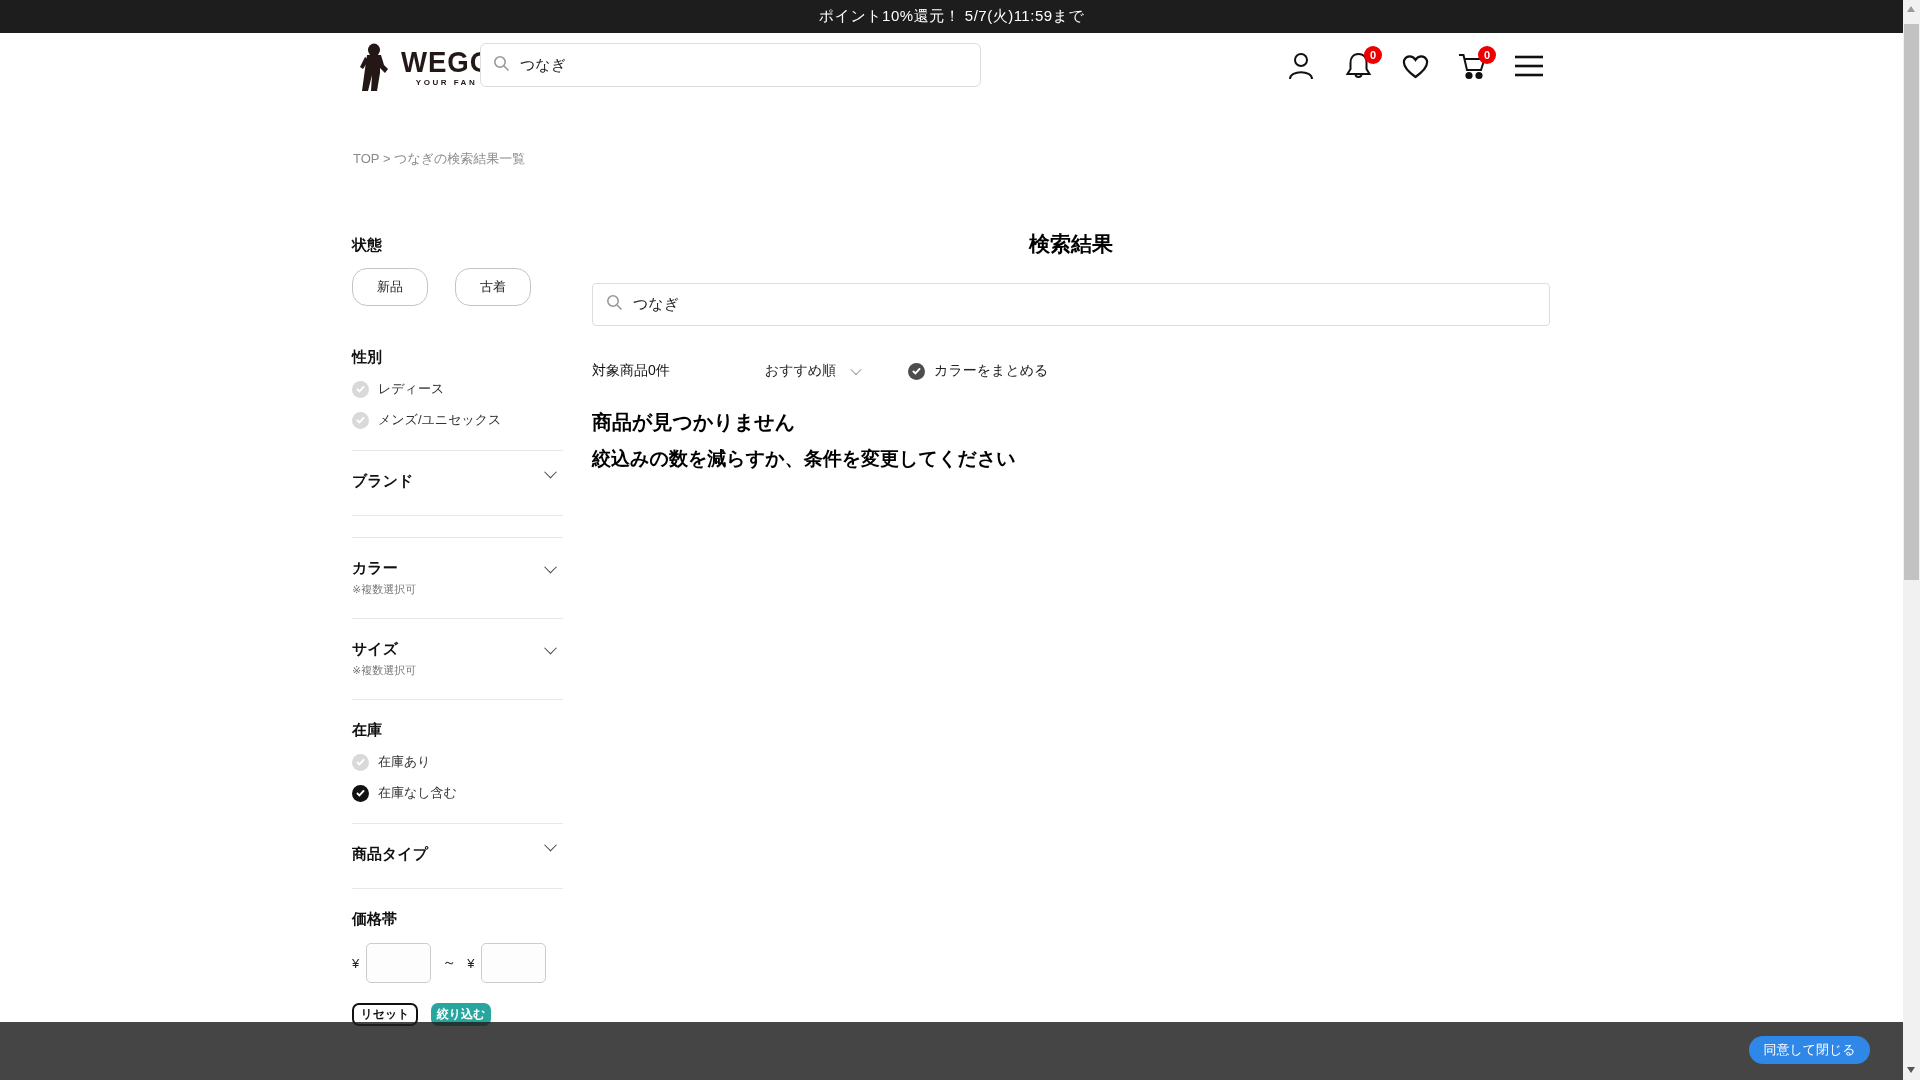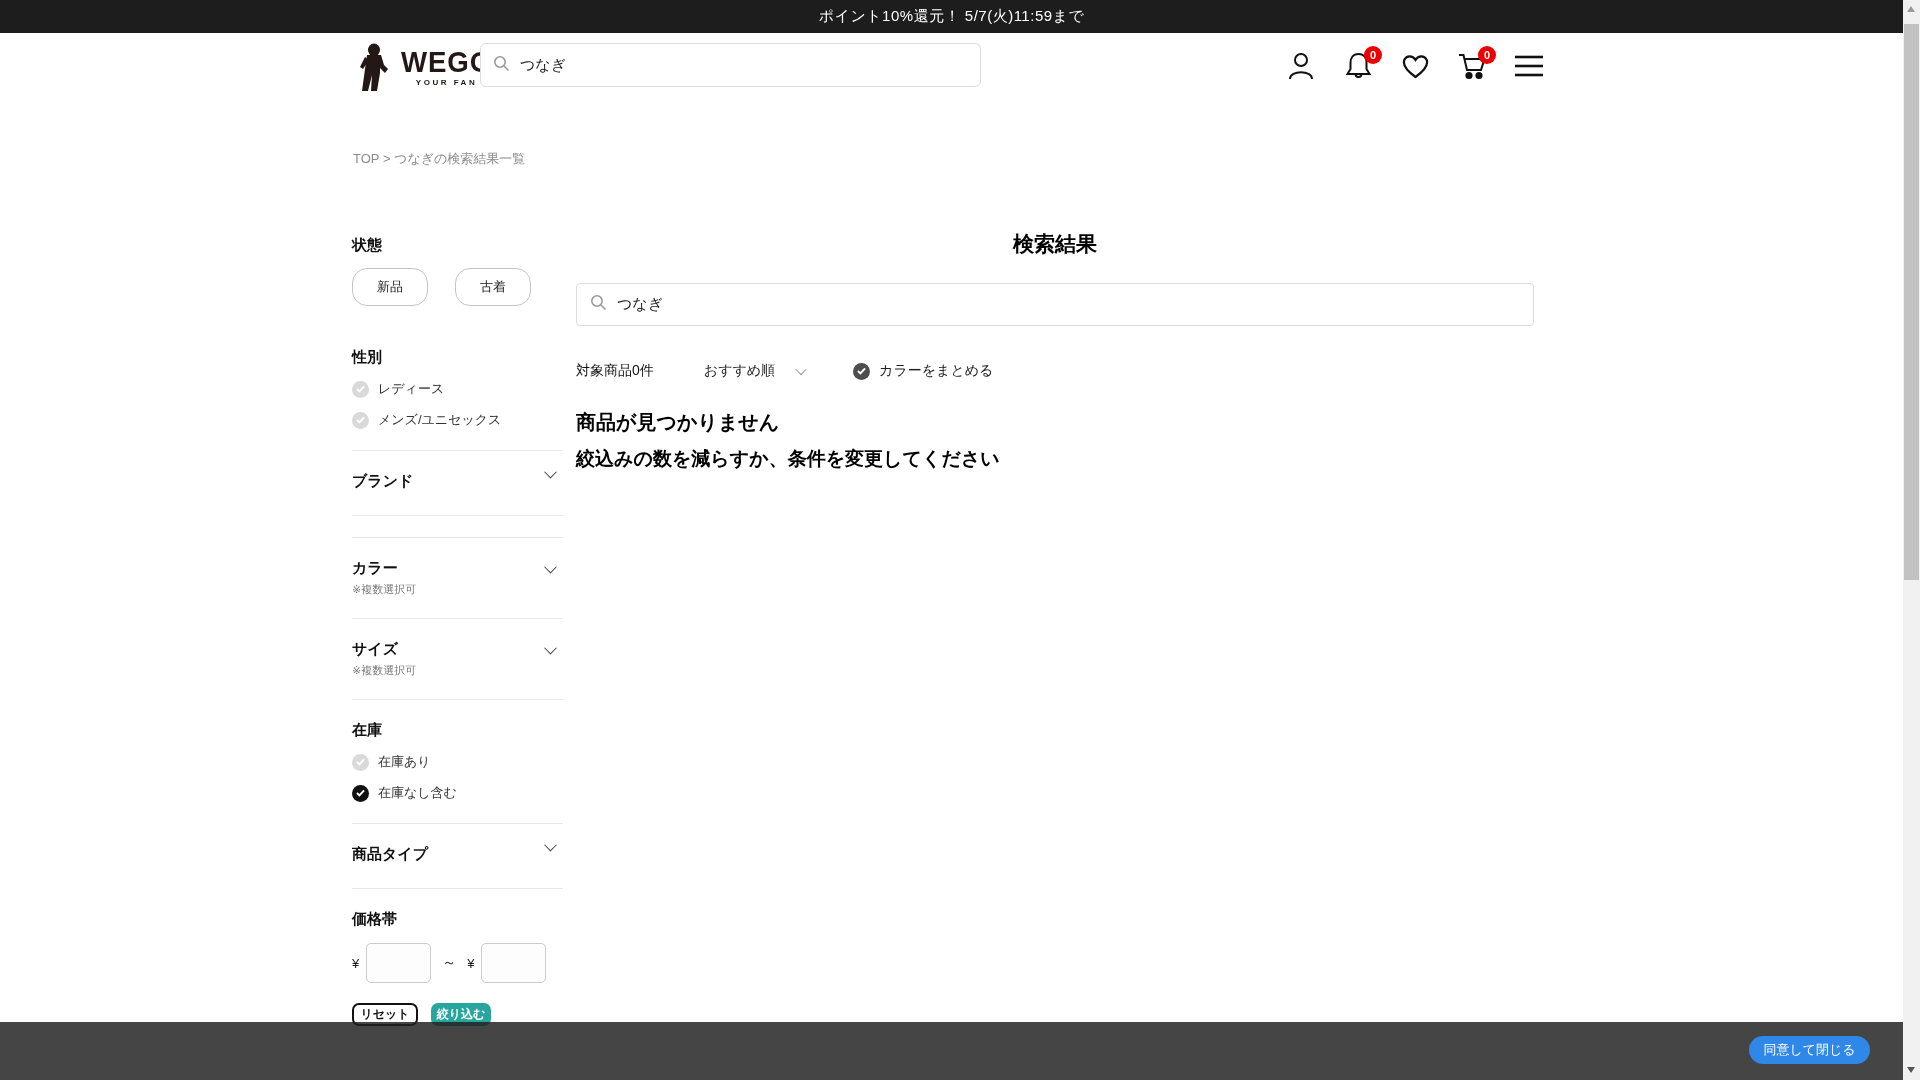--- a/index.html
+++ b/index.html
@@ -60,29 +60,29 @@
   .tilde { font-size:14px; color:#222; margin:0 4px; }
   .side-btns { display:flex; gap:13px; margin-top:20px; padding-right:4px; }
   .reset-btn { width:66px; height:23px; background:#fff; border:2px solid #111; border-radius:7px;
     font-size:12px; font-weight:700; color:#111; cursor:pointer; font-family:inherit;
     display:flex; align-items:center; justify-content:center; }
   .apply-btn { width:60px; height:23px; background:#28a69e; border:none; border-radius:7px;
     font-size:12px; font-weight:700; color:#fff; cursor:pointer; font-family:inherit;
     display:flex; align-items:center; justify-content:center; }
 
   
-  .main { position:absolute; left:576px; top:230px; width:958px; }
+  .main { position:absolute; left:592px; top:230px; width:958px; }
   .main-title { text-align:center; font-size:21px; font-weight:700; color:#000; }
   .main-search { margin-top:25px; width:100%; height:43px; border:1px solid #ddd; border-radius:4px;
     background:#fff; display:flex; align-items:center; padding:0 13px; }
   .main-search input { border:none; outline:none; font-size:15px; color:#222; width:100%;
     margin-left:10px; font-family:inherit; background:transparent; }
   .controls { display:flex; align-items:center; margin-top:36px; }
   .result-count { font-size:14px; color:#111; }
-  .sort { display:flex; align-items:center; gap:22px; margin-left:50px; cursor:pointer; }
+  .sort { display:flex; align-items:center; gap:16px; margin-left:95px; cursor:pointer; }
   .sort-label { font-size:14px; color:#222; }
   .sort-chev { width:8px; height:8px; border-right:1.3px solid #999; border-bottom:1.3px solid #999;
     transform:rotate(45deg) translate(-1px,-1px); }
   .group-colors { display:flex; align-items:center; gap:9px; margin-left:48px; cursor:pointer; }
   .group-label { font-size:14px; color:#222; }
   .empty { margin-top:29px; }
   .empty-line1 { font-size:20px; font-weight:700; color:#000; }
   .empty-line2 { font-size:19px; font-weight:700; color:#000; margin-top:10px; }
 
   

